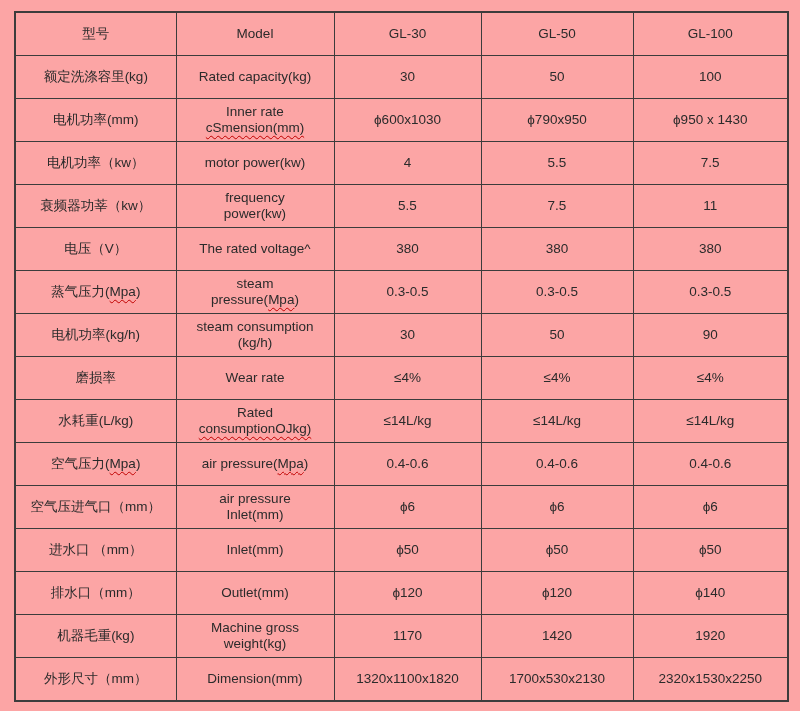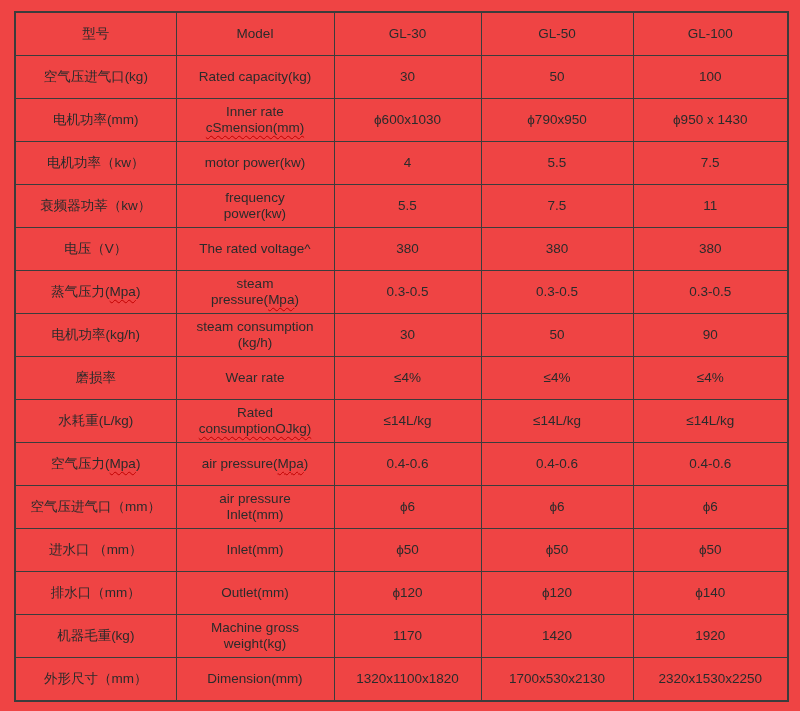--- a/index.html
+++ b/index.html
@@ -4,21 +4,21 @@
 <style>
   html, body {
     margin: 0;
     padding: 0;
     background: #ffffff;
   }
   .page {
     position: relative;
     width: 800px;
     height: 711px;
-    background: #ef4444;
+    background: #fca5a5;
     font-family: "Liberation Sans", "DejaVu Sans", sans-serif;
     color: #2b2b2b;
   }
   table.spec {
     position: absolute;
     left: 14px;
     top: 11px;
     border-collapse: collapse;
     table-layout: fixed;
     width: 773px;
@@ -59,21 +59,21 @@
     </colgroup>
     <tbody>
         <tr>
           <td>型号</td>
           <td>Model</td>
           <td>GL-30</td>
           <td>GL-50</td>
           <td>GL-100</td>
         </tr>
         <tr>
-          <td>空气压进气口(kg)</td>
+          <td>额定洗涤容里(kg)</td>
           <td>Rated capacity(kg)</td>
           <td>30</td>
           <td>50</td>
           <td>100</td>
         </tr>
         <tr>
           <td>电机功率(mm)</td>
           <td><span>Inner rate</span><br><span class="wavy">cSmension(mm)</span></td>
           <td>ϕ600x1030</td>
           <td>ϕ790x950</td>

